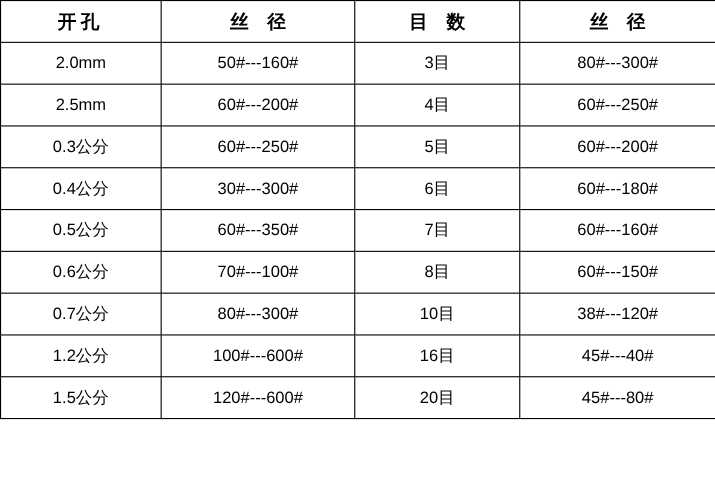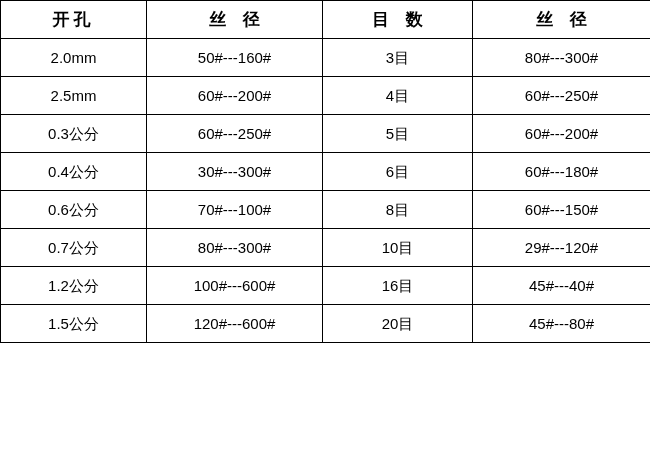--- a/index.html
+++ b/index.html
@@ -138,20 +138,34 @@
           </td>
         <td>
             <span class="cell-label">6目</span>
           </td>
         <td>
             <span class="cell-label">60#---180#</span>
           </td>
       </tr>
       <tr>
         <td>
+            <span class="cell-label">0.5公分</span>
+          </td>
+        <td>
+            <span class="cell-label">60#---350#</span>
+          </td>
+        <td>
+            <span class="cell-label">7目</span>
+          </td>
+        <td>
+            <span class="cell-label">60#---160#</span>
+          </td>
+      </tr>
+      <tr>
+        <td>
             <span class="cell-label">0.6公分</span>
           </td>
         <td>
             <span class="cell-label">70#---100#</span>
           </td>
         <td>
             <span class="cell-label">8目</span>
           </td>
         <td>
             <span class="cell-label">60#---150#</span>
@@ -161,21 +175,21 @@
         <td>
             <span class="cell-label">0.7公分</span>
           </td>
         <td>
             <span class="cell-label">80#---300#</span>
           </td>
         <td>
             <span class="cell-label">10目</span>
           </td>
         <td>
-            <span class="cell-label">29#---120#</span>
+            <span class="cell-label">38#---120#</span>
           </td>
       </tr>
       <tr>
         <td>
             <span class="cell-label">1.2公分</span>
           </td>
         <td>
             <span class="cell-label">100#---600#</span>
           </td>
         <td>

